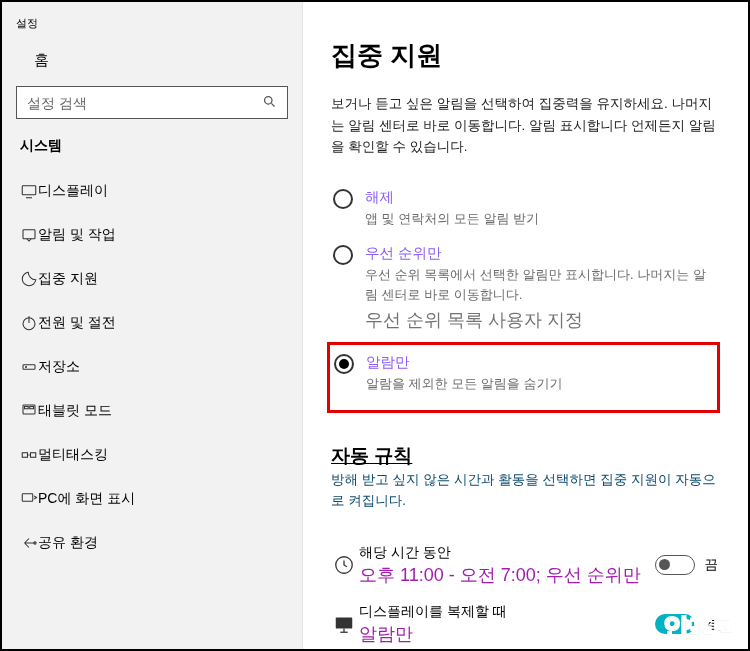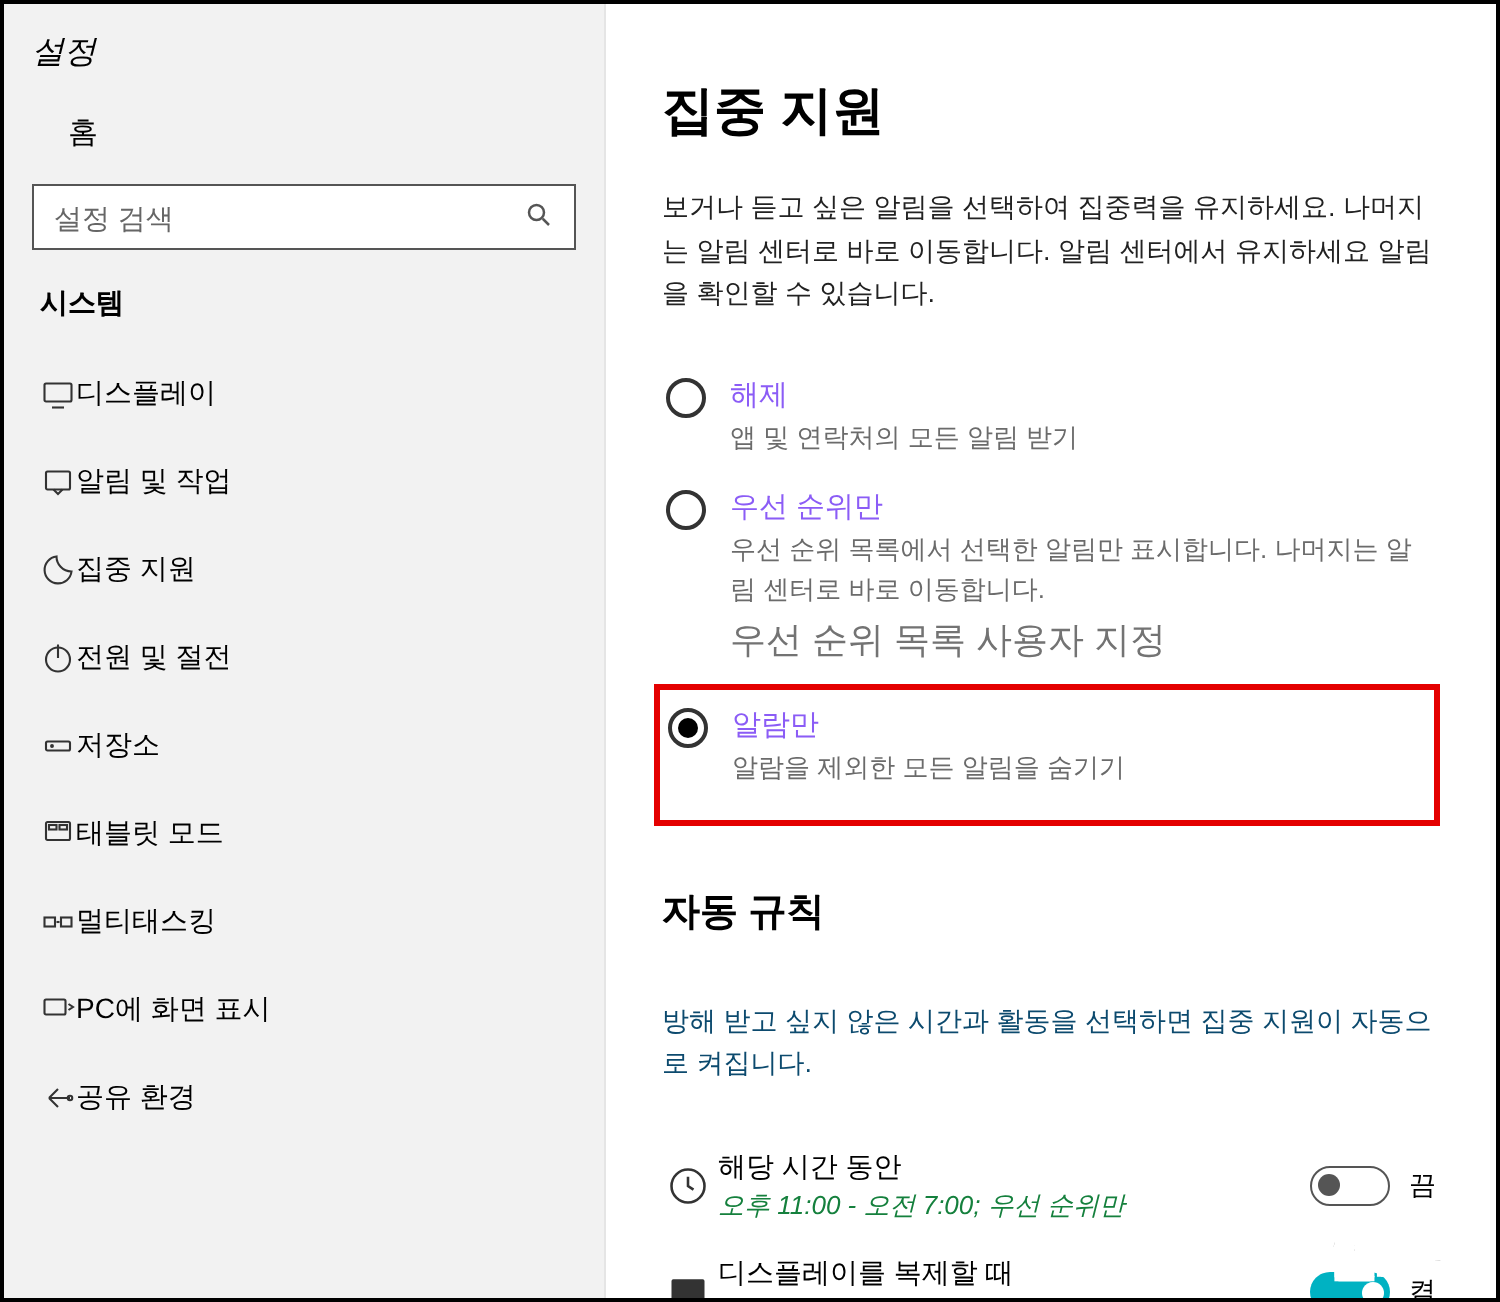--- a/index.html
+++ b/index.html
@@ -18,23 +18,22 @@
   .sidebar {
     width: 301px;
     background: #f2f2f2;
     padding: 10px 0 0 0;
     flex-shrink: 0;
     border-right: 1px solid #e5e5e5;
     display: flex;
     flex-direction: column;
   }
   .app-title {
-    font-size: 16px;
+    font-size: 11px;
     padding: 4px 14px 10px 14px;
-    font-style: italic;
   }
   .home-row {
     display: flex;
     align-items: center;
     gap: 14px;
     padding: 10px 18px 12px 18px;
   }
   .home-row .label { font-size: 15px; }
   .search-box {
     margin: 4px 14px 18px 14px;
@@ -111,39 +110,40 @@
   .radio-desc { font-size: 13px; color: #6b6b6b; line-height: 1.5; margin-top: 2px; }
   .radio-link { font-size: 18px; color: #737373; margin-top: 4px; cursor: pointer; }
   .highlight-box {
     border: 3px solid #e40000;
     padding: 2px 6px 6px 2px;
     margin-left: -4px;
   }
   .section-h2 {
     font-size: 19px;
     font-weight: 600;
-    margin: 10px 0 31px 0;
+    margin: 10px 0 0 0;
+    text-decoration: underline;
   }
   .section-desc {
     font-size: 13.5px;
     color: #0c4a6e;
     line-height: 1.6;
     margin-bottom: 24px;
   }
   .rule-item {
     display: flex;
     align-items: center;
     gap: 4px;
     padding: 8px 2px;
   }
   .rule-icon { width: 22px; height: 22px; display: inline-flex; align-items: center; justify-content: center; }
   .rule-icon svg { width: 22px; height: 22px; stroke: #333; fill: none; stroke-width: 1.4; }
   .rule-text { flex: 1; }
   .rule-title { font-size: 14px; }
-  .rule-sub { font-size: 13px; color: #15803d; margin-top: 1px; font-style: italic; }
+  .rule-sub { font-size: 18px; color: #a21caf; margin-top: 1px; }
   .toggle-wrap { display: flex; align-items: center; gap: 10px; }
   .toggle {
     width: 40px; height: 20px; border-radius: 10px; position: relative;
   }
   .toggle.off { border: 1.5px solid #555; background: #fff; }
   .toggle.off .knob { width: 11px; height: 11px; border-radius: 50%; background: #555; position: absolute; left: 3px; top: 3px; }
   .toggle.on { background: #00b2c2; }
   .toggle.on .knob { width: 11px; height: 11px; border-radius: 50%; background: #fff; position: absolute; right: 3px; top: 4.5px; }
   .toggle-label { font-size: 13.5px; }
   .watermark {
@@ -267,21 +267,21 @@
               <circle cx="20" cy="12" r="1.5"></circle>
             </svg>
           </span>
         <span>공유 환경</span>
       </div>
     </nav>
   </aside>
 
   <main class="main">
     <h1 class="page-header">집중 지원</h1>
-    <p class="intro">보거나 듣고 싶은 알림을 선택하여 집중력을 유지하세요. 나머지는 알림 센터로 바로 이동합니다. 알림 센터에서 유지하세요 알림을 확인할 수 있습니다.</p>
+    <p class="intro">보거나 듣고 싶은 알림을 선택하여 집중력을 유지하세요. 나머지는 알림 센터로 바로 이동합니다. 알림 표시합니다 언제든지 알림을 확인할 수 있습니다.</p>
 
     <div class="radio-group">
       <div class="radio-item">
         <span class="radio">
             <span class="dot"></span>
           </span>
         <div class="radio-body">
           <div class="radio-label">해제</div>
           <div class="radio-desc">앱 및 연락처의 모든 알림 받기</div>
         </div>

